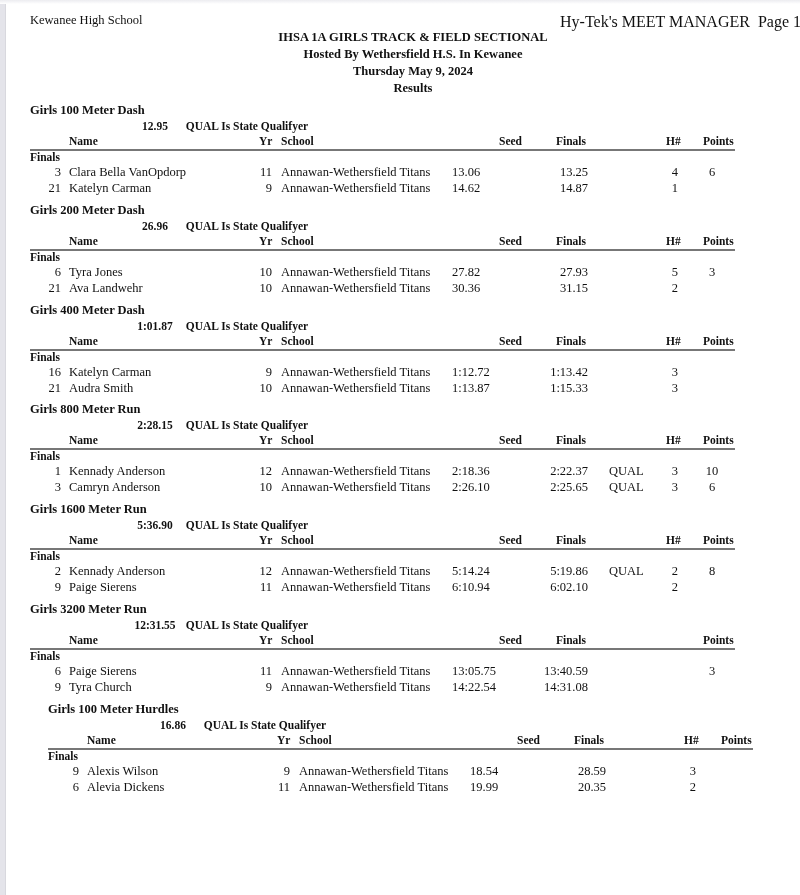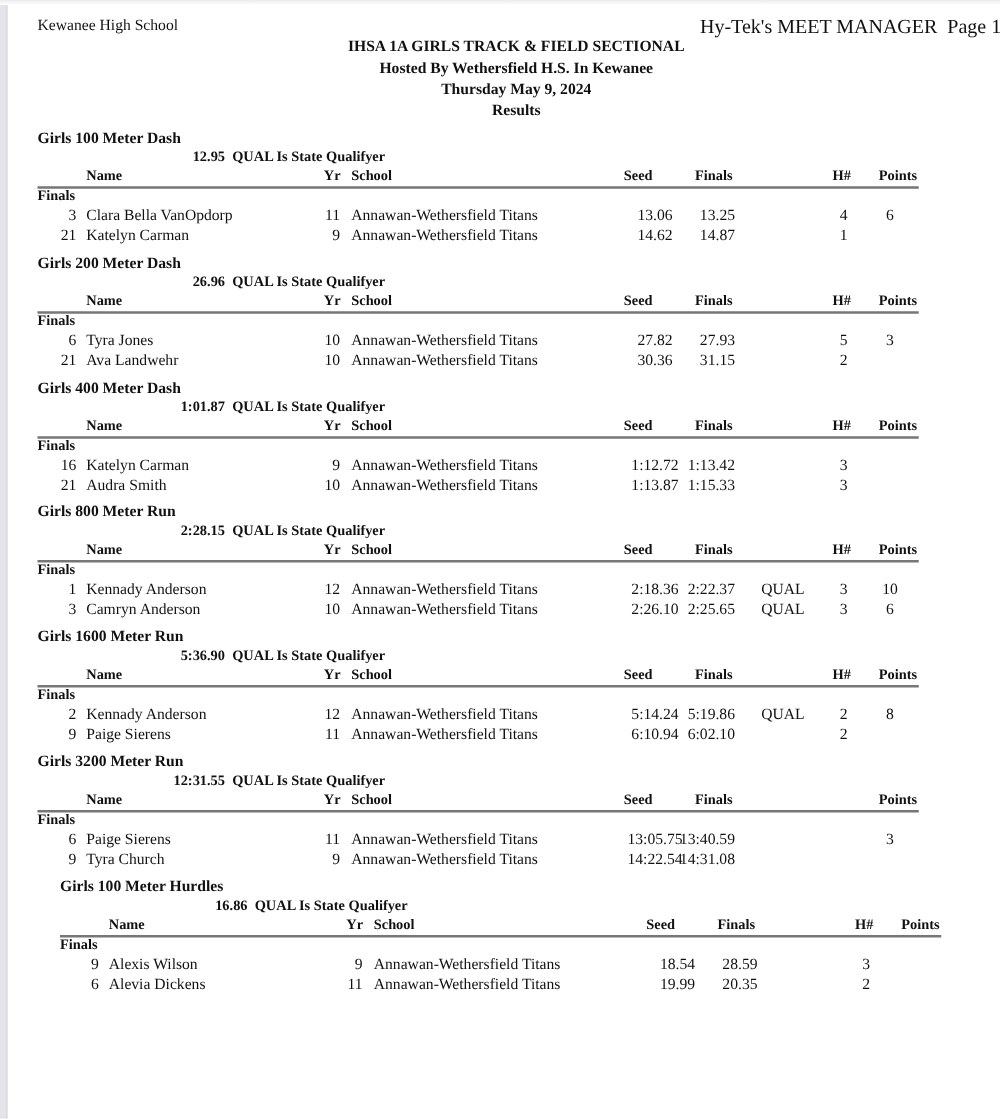--- a/index.html
+++ b/index.html
@@ -21,32 +21,32 @@
     .page { position: absolute; left: 0; top: 0; width: 800px; }
     .hdr-left { position: absolute; left: 30px; top: 13px; font-size: 12.5px; }
     .hdr-right { position: absolute; left: 560px; top: 13px; font-size: 16px; white-space: pre; }
     .title-line {
       position: absolute; left: 0; width: 826px; text-align: center;
       font-weight: bold; font-size: 12.5px;
     }
     .event { position: absolute; left: 0; width: 688px; height: 100px; }
     .ev-title { position: absolute; left: 30px; top: 0; font-weight: bold; font-size: 12.5px; }
     .qual { position: absolute; left: 130px; top: 17px; font-weight: bold; font-size: 11.5px; white-space: pre; }
-    .qual .std { display: inline-block; width: 50px; text-align: right; }
+    .qual .std { display: inline-block; width: 50px; text-align: center; }
     .colhdr { position: absolute; top: 32px; left: 0; width: 800px; height: 14px; font-weight: bold; font-size: 11.5px; padding-left: 24px; }
     .colhdr span { position: absolute; }
     .rule { position: absolute; top: 46px; left: 30px; width: 705px; height: 0; border-top: 2px solid #777; }
     .finals-lbl { position: absolute; left: 30px; top: 48px; font-weight: bold; font-size: 11.5px; }
     .row { position: absolute; left: 0; width: 800px; height: 16px; font-size: 12.5px; }
     .row span { position: absolute; white-space: nowrap; }
     .c-place { left: 30px; width: 31px; text-align: right; }
     .c-name { left: 69px; }
     .c-yr { left: 252px; width: 20px; text-align: right; }
     .c-school { left: 281px; }
-    .c-seed { left: 498px; width: 52px; text-align: center; }
+    .c-seed { left: 452px; width: 52px; text-align: left; }
     .c-finals { left: 540px; width: 48px; text-align: right; }
     .c-qual { left: 609px; }
     .c-heat { left: 660px; width: 18px; text-align: right; }
     .c-points { left: 700px; width: 24px; text-align: center; }
     .h-name { left: 69px; }
     .h-yr { left: 259px; }
     .h-school { left: 281px; }
     .h-seed { left: 499px; }
     .h-finals { left: 556px; }
     .h-heat { left: 666px; }

